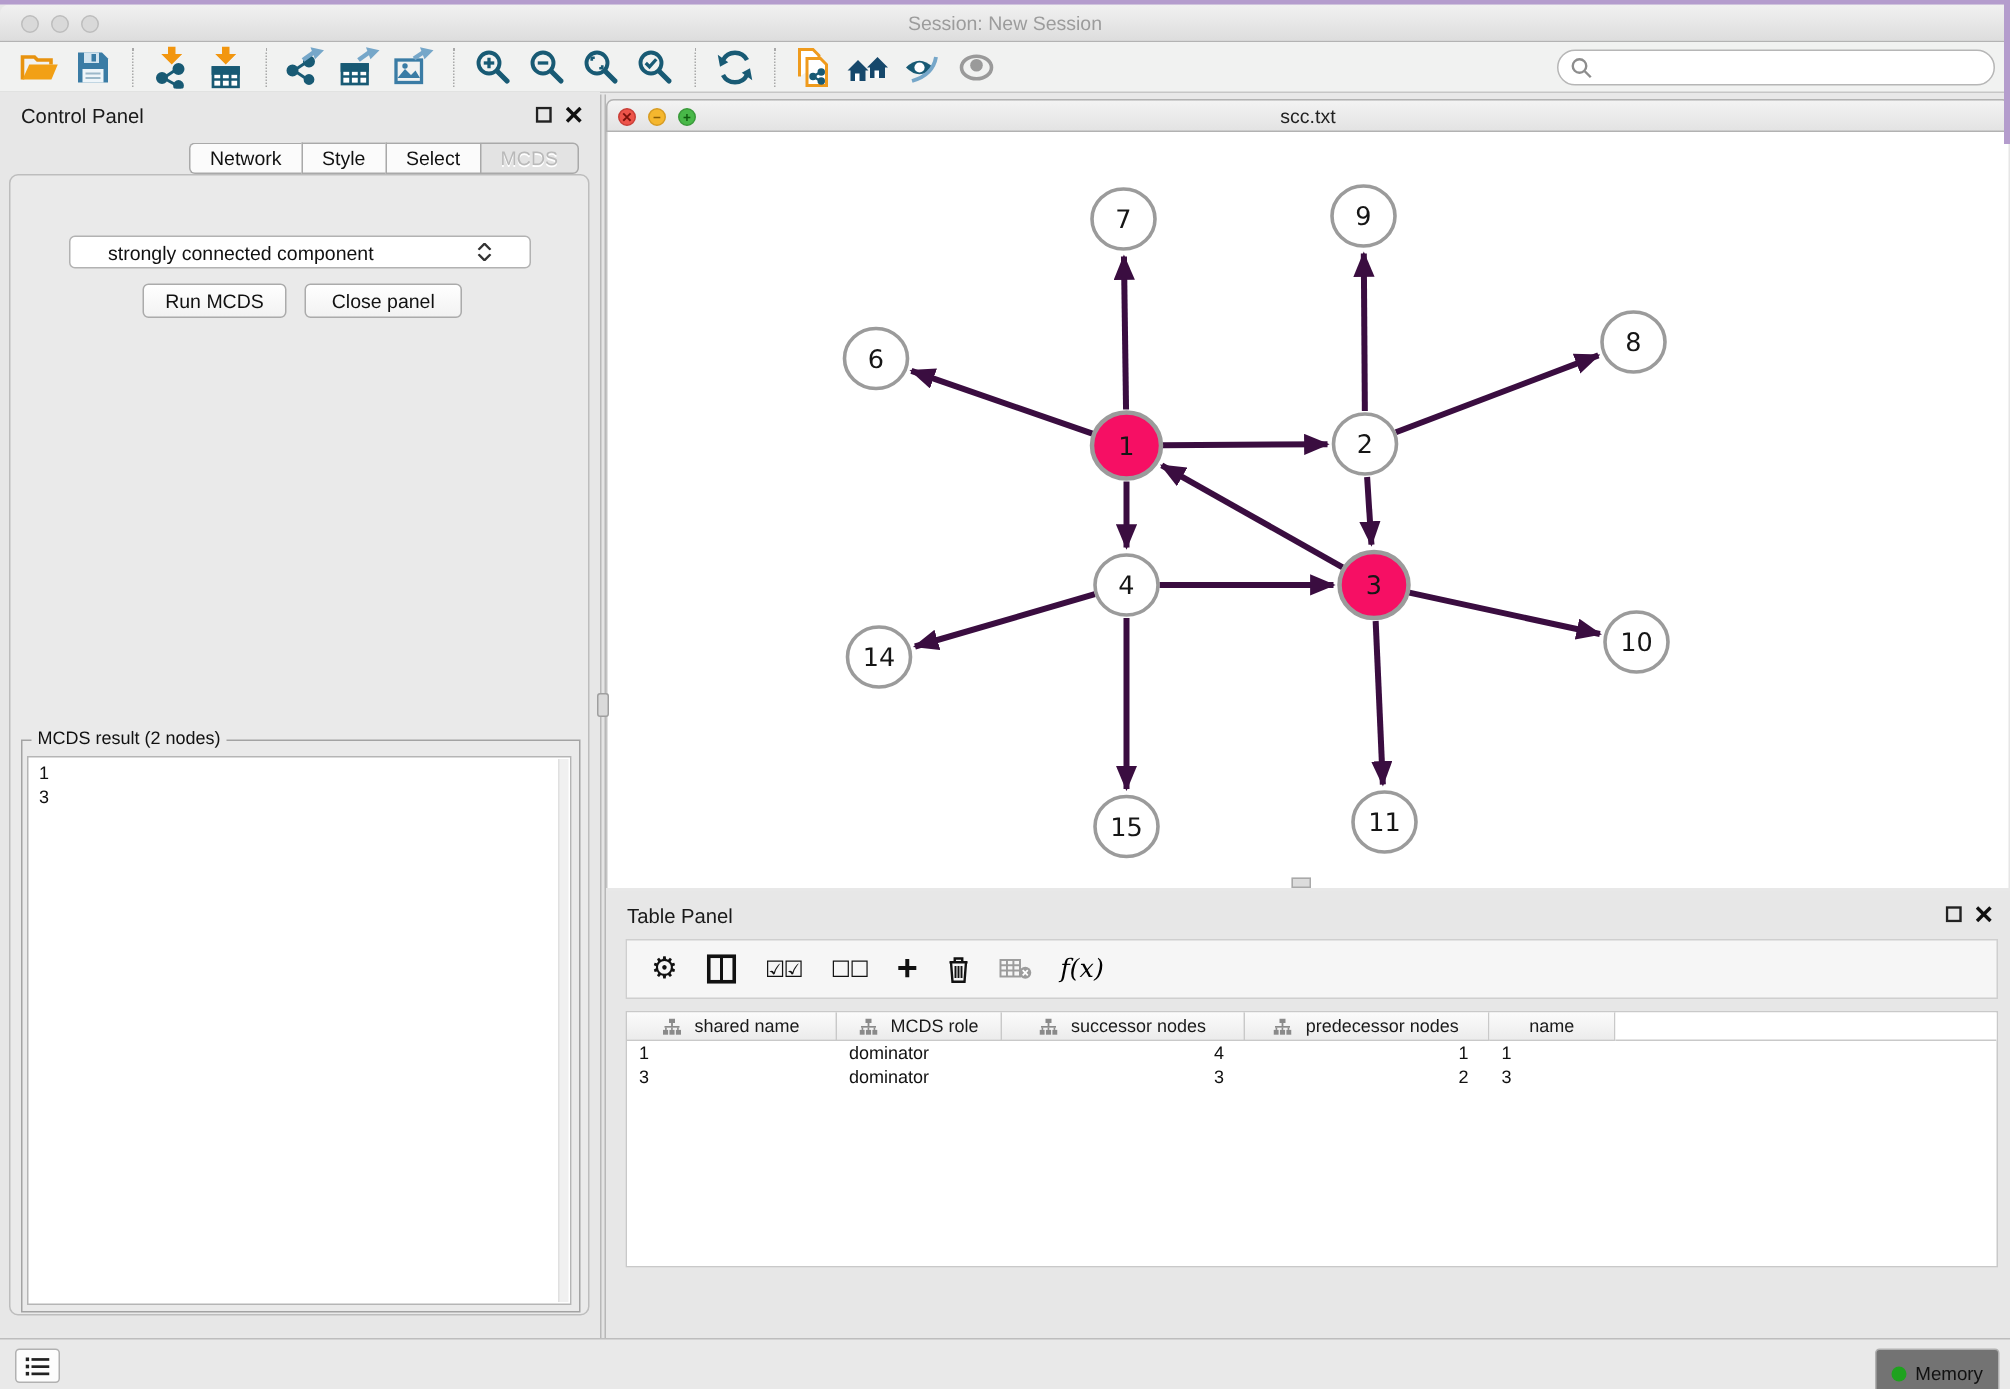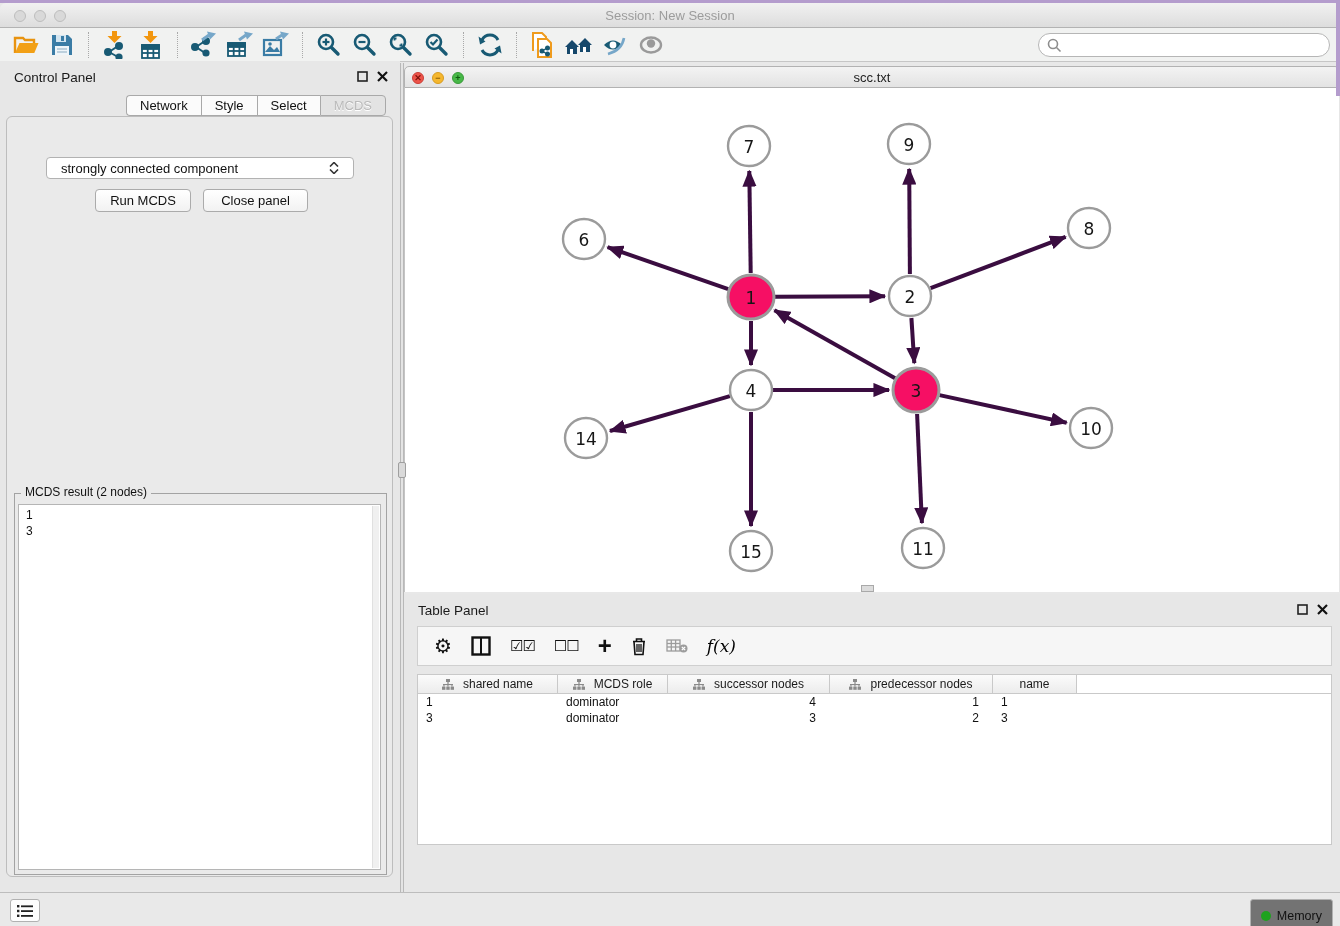--- a/index.html
+++ b/index.html
@@ -36,21 +36,21 @@
   .seg-tab { height:21px; line-height:19px; padding:0 13px; font-size:13px; color:#111;
     background:#fbfbfb; border:1px solid #a9a9a9; border-right-width:0; white-space:nowrap; }
   .seg-tab:first-child { border-radius:4px 0 0 4px; }
   .seg-tab:last-child { border-right-width:1px; border-radius:0 4px 4px 0; }
   .seg-tab.selected { background:#e3e3e3; color:#b9b9b9; text-shadow:0 1px 0 #fff; }
   .cp-tabs { left:79px; top:34px; }
   .cp-content { position:absolute; left:6px; top:55px; width:387px; height:761px;
     background:#eaeaea; border:1px solid #bdbdbd; border-radius:6px; }
   .opt-label { position:absolute; left:0; right:0; top:19px; text-align:center; font-size:13px; color:#111; }
   .dropdown { position:absolute; left:39px; top:40px; width:308px; height:22px; background:#fff;
-    border:1px solid #b2b2b2; border-radius:4px; display:flex; align-items:center; padding:0 14px; font-size:13px; color:#111; }
+    border:1px solid #b2b2b2; border-radius:4px; display:flex; align-items:center; padding:0 25px; font-size:13px; color:#111; }
   .dropdown .dd-caps { margin-left:auto; display:flex; flex-direction:column; gap:2px; }
   .btn { position:absolute; height:23px; background:linear-gradient(#ffffff,#f2f2f2); border:1px solid #ababab;
     border-radius:4px; font-size:13px; color:#111; text-align:center; line-height:21px; }
   .run-btn { left:88px; top:72px; width:96px; }
   .close-btn { left:196px; top:72px; width:105px; }
   .fieldset { position:absolute; left:7px; top:376px; width:373px; height:382px; border:1px solid #a3a3a3; }
   .fieldset legend, .fs-legend { position:absolute; top:-9px; left:6px; background:#eaeaea; padding:0 4px; font-size:12px; color:#111; }
   .fs-inner { position:absolute; left:3px; top:10px; right:5px; bottom:4px; background:#fff; border:1px solid #b5b5b5; }
   .fs-scroll { position:absolute; right:1px; top:1px; bottom:1px; width:7px; background:#f0f0f0; border-left:1px solid #e0e0e0; }
   .fs-text { padding:2px 7px; font-size:12px; line-height:16px; color:#111; white-space:pre; }

